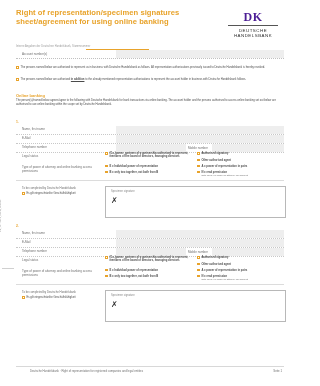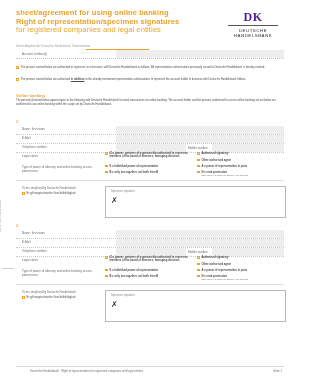--- a/index.html
+++ b/index.html
@@ -135,23 +135,22 @@
   .footer-txt{position:absolute;left:30px;top:369px;font-size:2.8px;color:#6e6e6e;}
   .footer-pg{position:absolute;right:16px;top:369px;font-size:2.8px;color:#6e6e6e;}
 </style>
 </head>
 <body>
 
 <div class="page">
 
   <div class="header">
     <div class="title">
+      <div>Right of representation/specimen signatures</div>
       <div>sheet/agreement for using online banking</div>
-      <div>Right of representation/specimen signatures</div>
-      <div class="ln3">for registered companies and legal entities</div>
     </div>
     <div class="subnote">Interne Angaben der Deutschen Handelsbank, Stammnummer</div>
     <div class="subnote-rule"></div>
 
     <div class="logo">
       <div class="logo-mark">DK</div>
       <div class="logo-rule"></div>
       <div class="logo-name">DEUTSCHE</div>
       <div class="logo-name">HANDELSBANK</div>
     </div>

